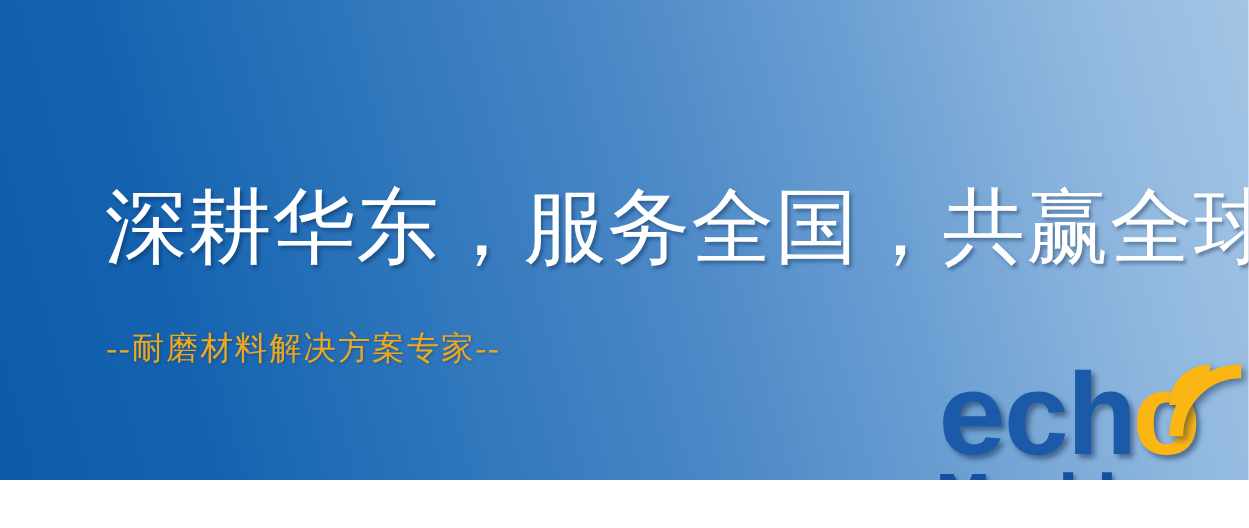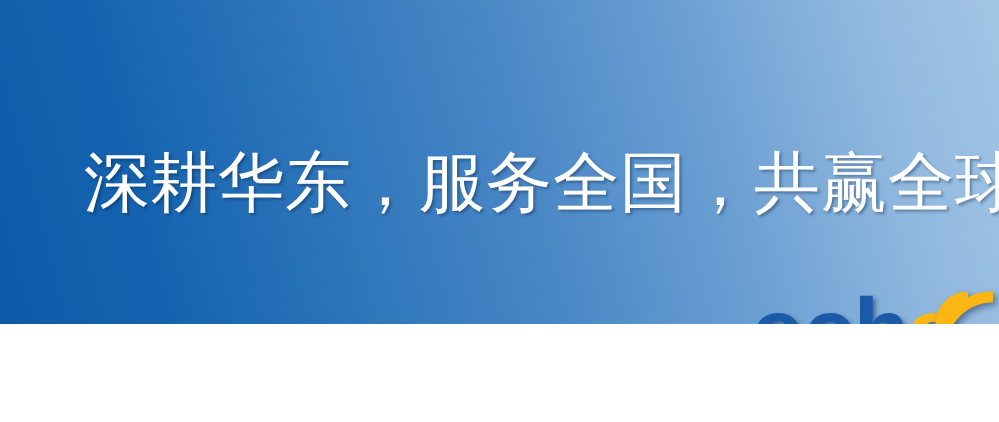--- a/index.html
+++ b/index.html
@@ -3,21 +3,21 @@
 <meta charset="utf-8">
 <style>
   html, body {
     margin: 0;
     padding: 0;
     background: #ffffff;
   }
   #banner {
     position: relative;
     width: 999px;
-    height: 324px;
+    height: 384px;
     overflow: hidden;
     font-family: "Liberation Sans", sans-serif;
     
     background:
       linear-gradient(75deg,
         #0f5aa8 0%,
         #1563b0 16%,
         #2e76bb 34%,
         #4a87c6 52%,
         #6b9fd3 70%,
@@ -97,20 +97,21 @@
     text-shadow: 2px 2px 3px rgba(0, 25, 60, 0.40);
   }
 </style>
 </head>
 <body>
 
 <div id="banner">
 
   <div id="headline">深耕华东，服务全国，共赢全球</div>
 
+  <div id="subtitle">--耐磨材料解决方案专家--</div>
 
   <div id="logo">
 
     <div class="logo-wordmark">
       <span>ech</span><span class="gold-o">o</span>
     </div>
 
     <svg class="logo-waves" viewBox="0 0 70 70">
       <path d="M 9 61 A 52 52 0 0 1 61 9" fill="none" stroke="#fbb614" stroke-width="11" stroke-linecap="butt"></path>
       <path d="M 9 36 A 27 27 0 0 1 36 9" fill="none" stroke="#fbb614" stroke-width="11" stroke-linecap="butt"></path>

